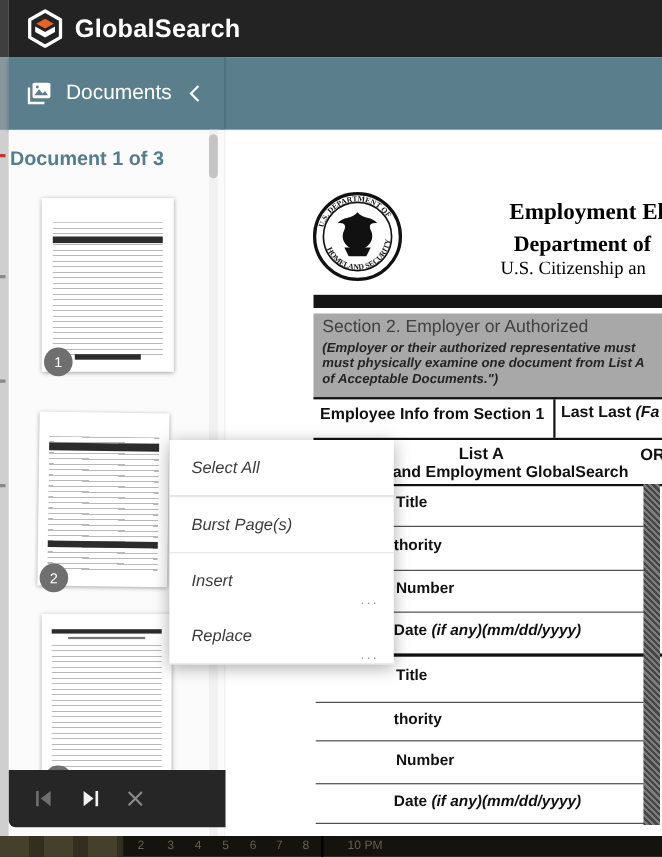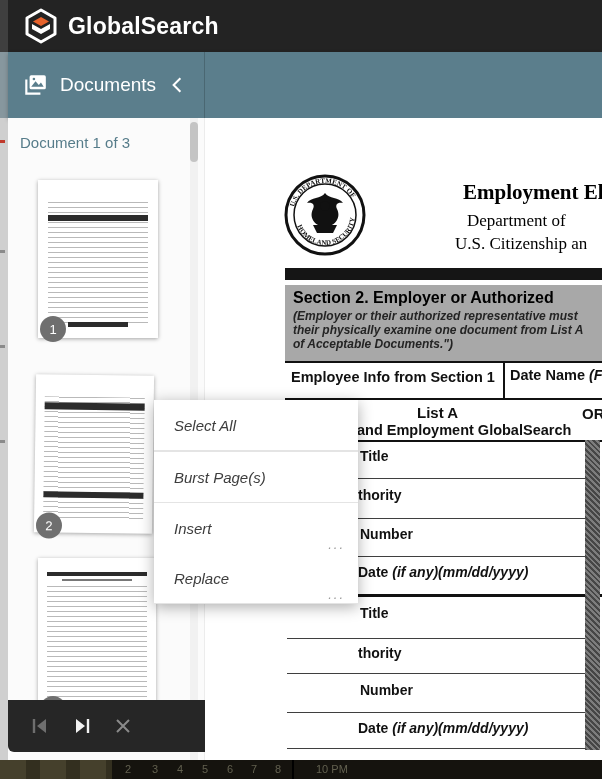--- a/index.html
+++ b/index.html
@@ -24,21 +24,21 @@
   .toolbar { left:8px; top:52px; width:594px; height:66px; background:#5b7e8c;
              box-shadow:0 2px 4px rgba(0,0,0,.25); }
   .tb-left { position:absolute; left:0; top:0; width:197px; height:66px; background:#5b7e8c;
              border-right:1px solid rgba(0,0,0,.18); display:flex; align-items:center; }
   .tb-label { color:#fff; font-size:19px; margin-left:12px; }
   .tb-ic { display:flex; align-items:center; justify-content:center; cursor:pointer; }
 
   
   .sidebar { left:8px; top:118px; width:197px; height:642px; background:#fbfbfb;
              border-right:1px solid #ececec; }
-  .doc-count { position:absolute; left:12px; top:16px; color:#567c8a; font-size:15px; font-weight:400; }
+  .doc-count { position:absolute; left:1px; top:16px; color:#567c8a; font-size:18px; font-weight:700; }
   .scroll-track { position:absolute; right:6px; top:0; width:8px; height:642px; background:#f1f1f1; }
   .scroll-thumb { position:absolute; right:6px; top:4px; width:8px; height:40px; background:#c4c4c4; border-radius:4px; }
 
   .thumb { position:absolute; background:#fff; box-shadow:0 1px 4px rgba(0,0,0,.35); }
   .thumb .lines { position:absolute; left:8%; top:14%; width:84%; height:78%;
       background:repeating-linear-gradient(180deg,#b9b9b9 0 1px,transparent 1px 5px); }
   .thumb .bar { position:absolute; left:8%; width:84%; height:4%; background:#2c2c2c; }
   .badge { position:absolute; width:26px; height:26px; border-radius:50%; background:#6f6f6f;
            color:#fff; font-size:13px; display:flex; align-items:center; justify-content:center; }
 
@@ -176,35 +176,35 @@
       </text>
       <text font-size="7" font-weight="bold" fill="#111" font-family="Liberation Serif, serif">
         <textPath href="#arcBot" startOffset="12%">HOMELAND SECURITY</textPath>
       </text>
       <path d="M42 20 c-4 6 -14 4 -18 10 c6 -1 8 2 6 6 c-5 10 4 18 12 18 c8 0 17 -8 12 -18 c-2 -4 0 -7 6 -6 c-4 -6 -14 -4 -18 -10 z" fill="#111"></path>
       <circle cx="42" cy="33" r="5" fill="#111"></circle>
       <path d="M30 52 h24 l-4 8 h-16 z" fill="#111"></path>
     </svg>
 
     <div class="abs serif" style="left:258px;top:62px;font-size:21px;font-weight:bold;white-space:nowrap;">Employment El</div>
-    <div class="abs serif" style="left:262px;top:93px;font-size:17px;font-weight:normal;white-space:nowrap;">Department of</div>
+    <div class="abs serif" style="left:262px;top:93px;font-size:20px;font-weight:bold;white-space:nowrap;">Department of</div>
     <div class="abs serif" style="left:250px;top:116px;font-size:17px;white-space:nowrap;">U.S. Citizenship an</div>
 
     <div class="abs" style="left:80px;top:150px;width:317px;height:12px;background:#151515;"></div>
 
     <div class="gray-box" style="left:80px;top:167px;width:317px;height:78px;">
-      <div style="font-size:16px;font-weight:bold;color:#000000;white-space:nowrap;">Section 2. Employer or Authorized</div>
+      <div style="font-size:16px;font-weight:normal;color:#404040;white-space:nowrap;">Section 2. Employer or Authorized</div>
       <div style="font-size:12px;font-weight:bold;font-style:italic;color:#242424;white-space:nowrap;margin-top:2px;">(Employer or their authorized representative must</div>
-      <div style="font-size:12px;font-weight:bold;font-style:italic;color:#242424;white-space:nowrap;">their physically examine one document from List A</div>
+      <div style="font-size:12px;font-weight:bold;font-style:italic;color:#242424;white-space:nowrap;">must physically examine one document from List A</div>
       <div style="font-size:12px;font-weight:bold;font-style:italic;color:#242424;white-space:nowrap;">of Acceptable Documents.")</div>
     </div>
 
     <div class="doc-lbl" style="left:86px;top:251px;font-size:14.5px;">Employee Info from Section 1</div>
     <div class="doc-lbl" style="left:305px;top:249px;font-size:14.5px;">
-      <span>Date Name</span> <span style="font-style:italic;">(Fa</span>
+      <span>Last Last</span> <span style="font-style:italic;">(Fa</span>
     </div>
     <div class="abs" style="left:298px;top:245px;width:2px;height:35px;background:#111;"></div>
     <div class="hline" style="left:80px;top:280px;width:317px;height:2px;background:#111;"></div>
 
     <div class="doc-lbl" style="left:212px;top:286px;font-size:15px;">List A</div>
     <div class="doc-lbl" style="left:377px;top:287px;font-size:15px;">OR</div>
     <div class="doc-lbl" style="left:152px;top:304px;font-size:14.5px;">and Employment GlobalSearch</div>
     <div class="hline" style="left:80px;top:322px;width:317px;height:2px;background:#111;"></div>
 
     <div class="doc-lbl" style="left:155px;top:330px;"><span>Title</span><span style="font-style:italic;font-weight:600;"></span></div>

